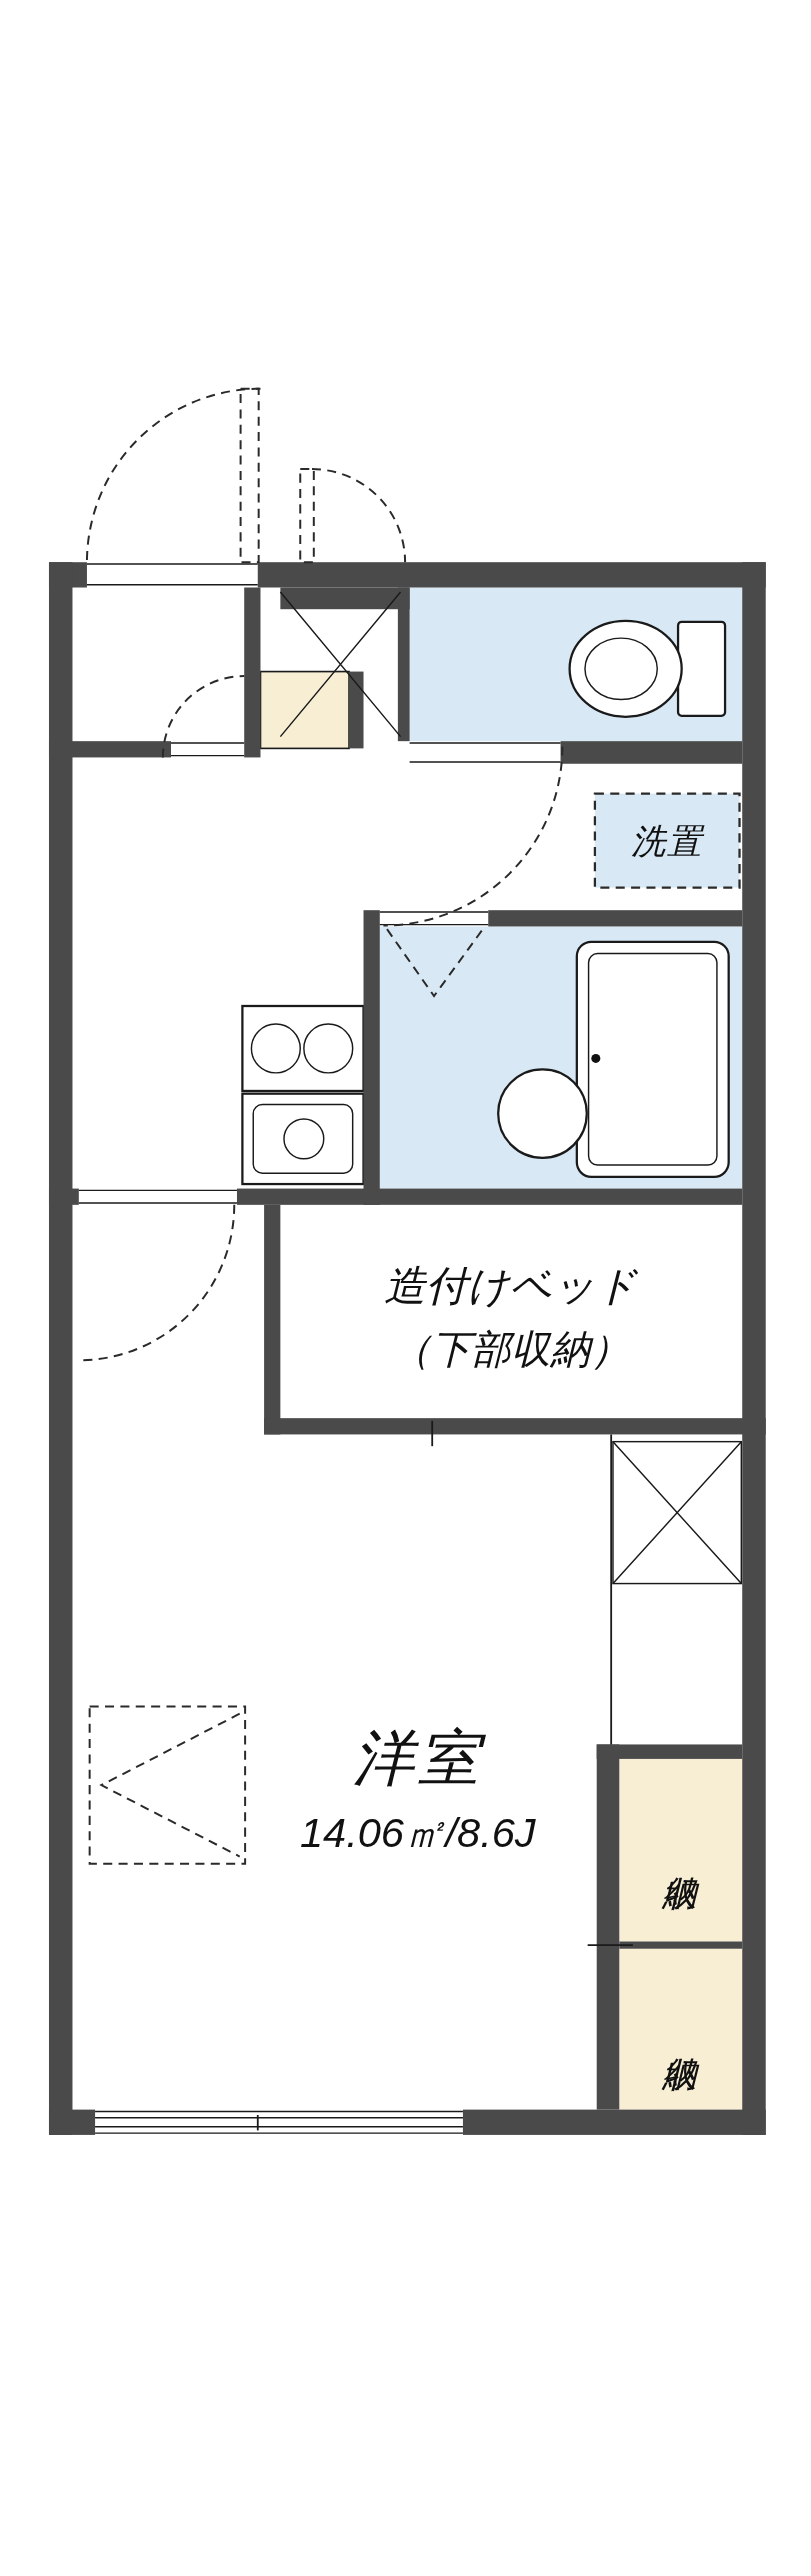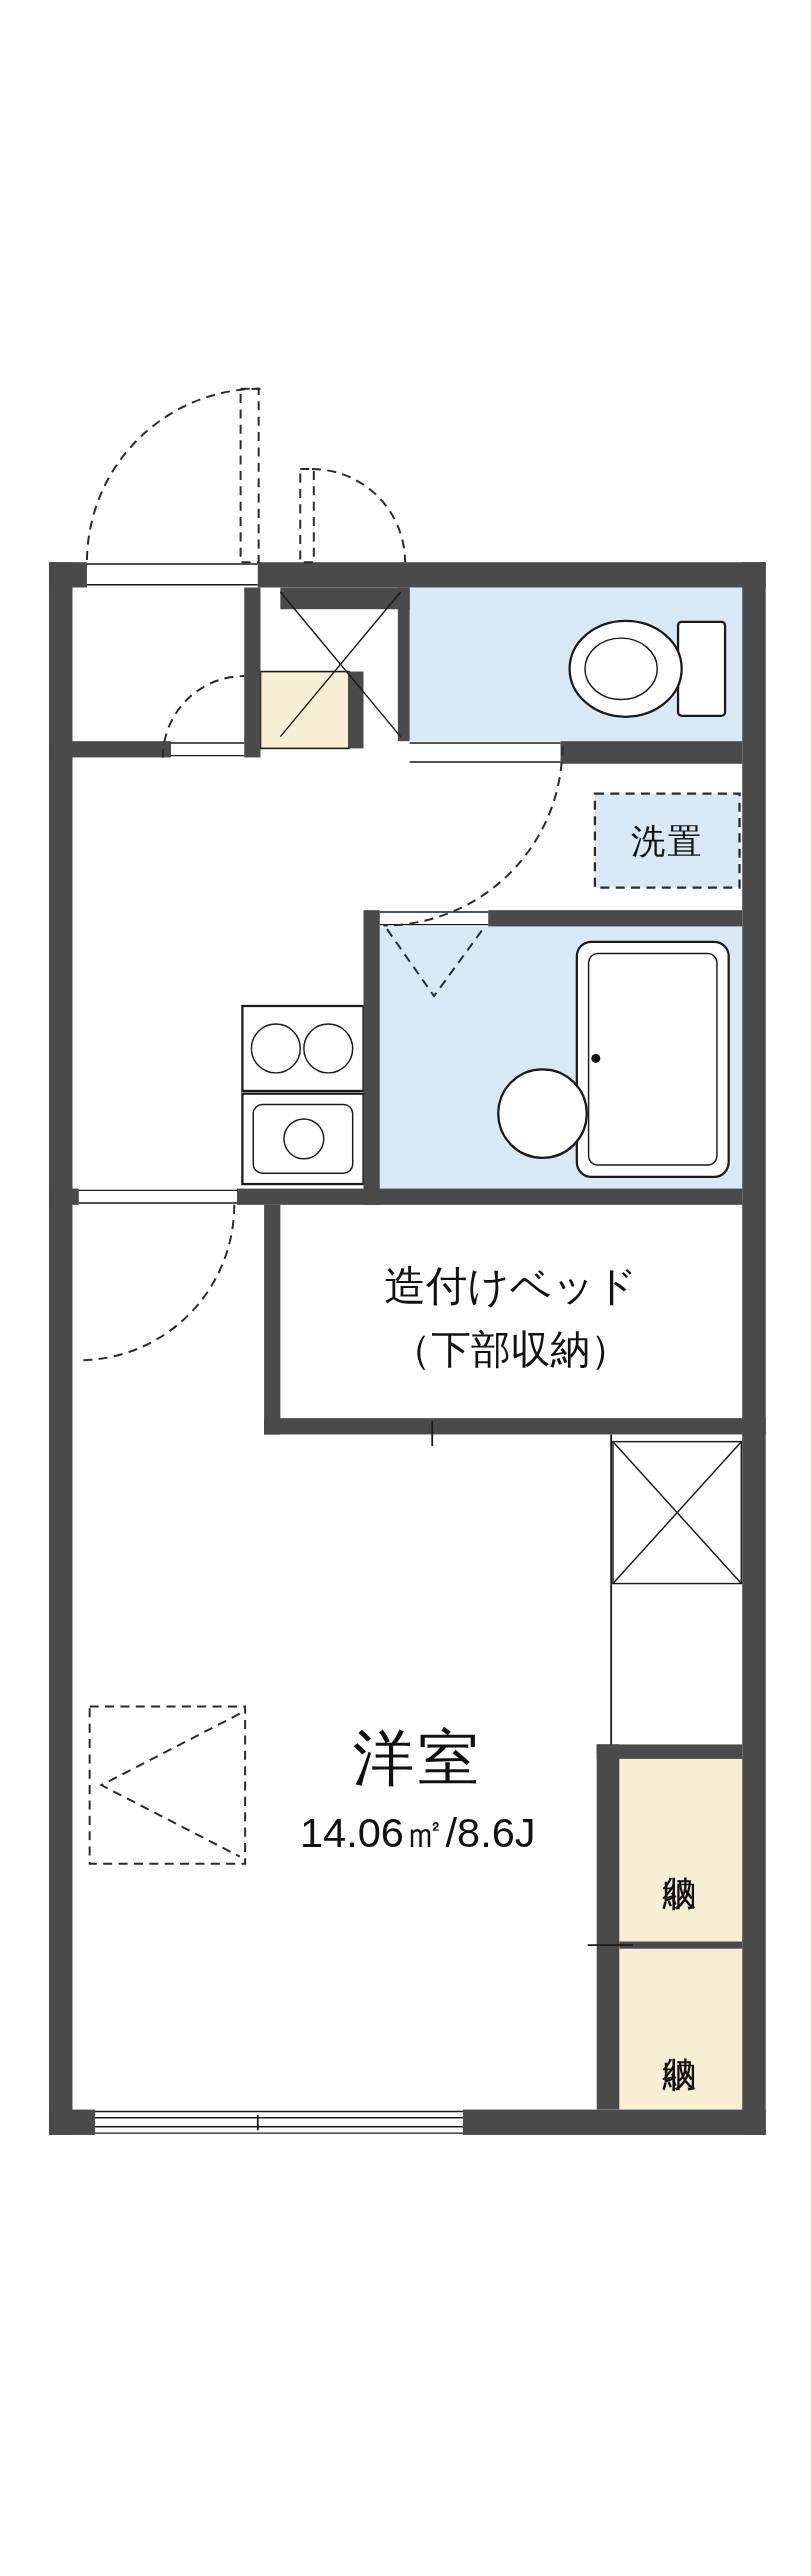--- a/index.html
+++ b/index.html
@@ -1,17 +1,17 @@
 <!DOCTYPE html>
 <html style="font-size:14.5px"><head>
 <meta charset="utf-8">
 <style>
   html,body{margin:0;padding:0;background:#ffffff;}
   .canvas{width:752px;height:2576px;position:relative;background:#ffffff;
-          font-family:"Liberation Sans","DejaVu Sans",sans-serif;}
+          font-family:"Liberation Sans","DejaVu Sans",sans-serif;font-style:italic;}
   svg{display:block;}
   .ln  {fill:none;stroke:#1a1a1a;stroke-width:2;}
   .thin{fill:none;stroke:#1a1a1a;stroke-width:1.6;}
   .fix {fill:#ffffff;stroke:#1a1a1a;stroke-width:2.5;}
   .dsh {fill:none;stroke:#2a2a2a;stroke-width:2.2;stroke-dasharray:10 7;}
   .dashb{stroke:#2a2a2a;stroke-width:2.5;stroke-dasharray:10 7;}
   .step{stroke:#1a1a1a;stroke-width:1.8;}
   text{fill:#111111;}
   .vtxt{writing-mode:vertical-rl;text-orientation:upright;}
 </style>

